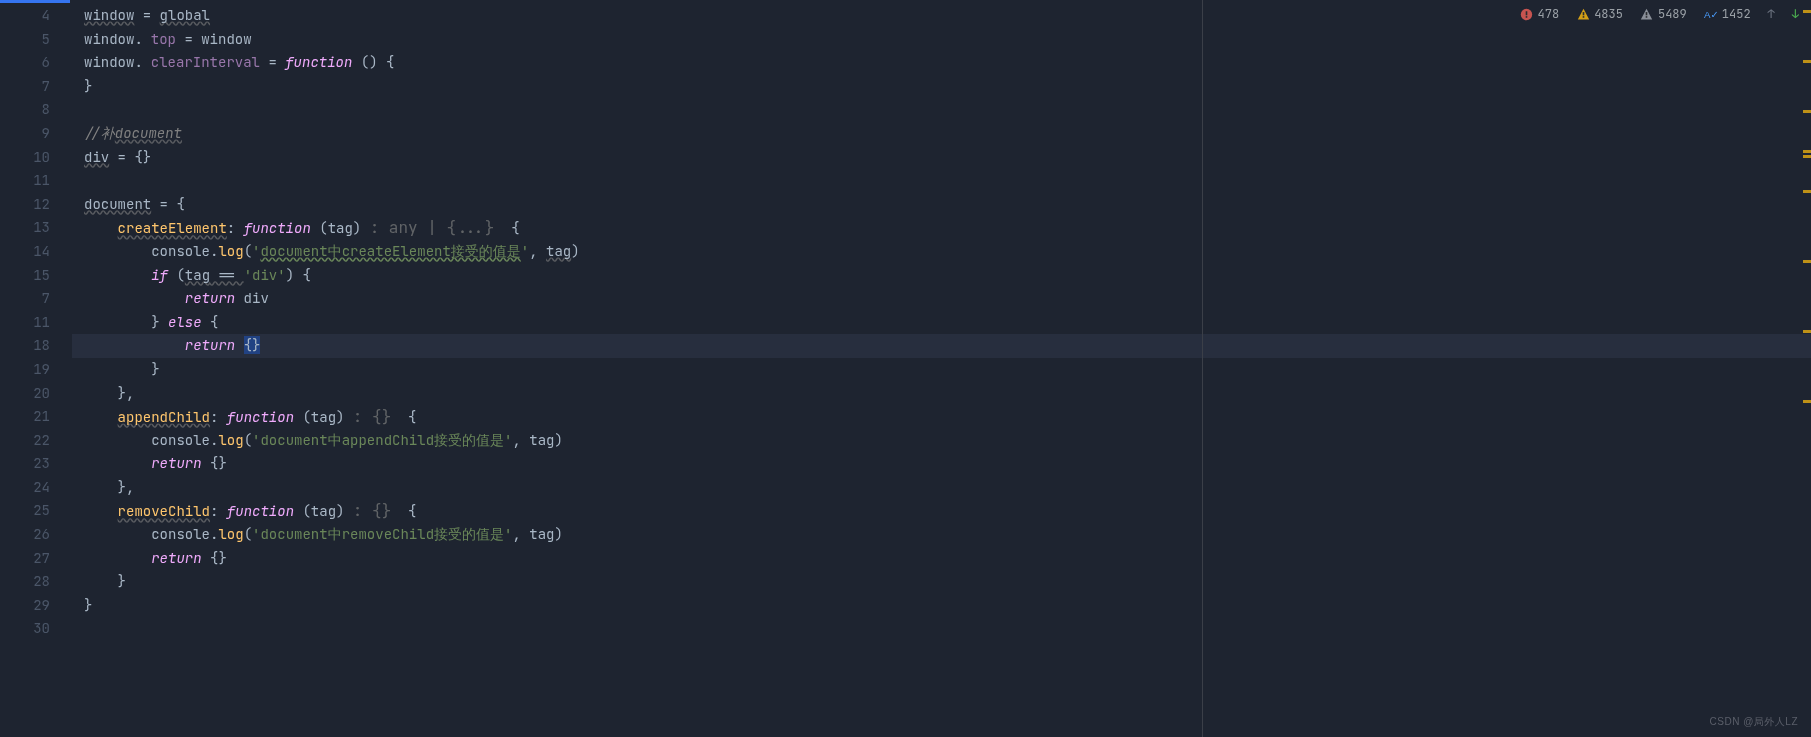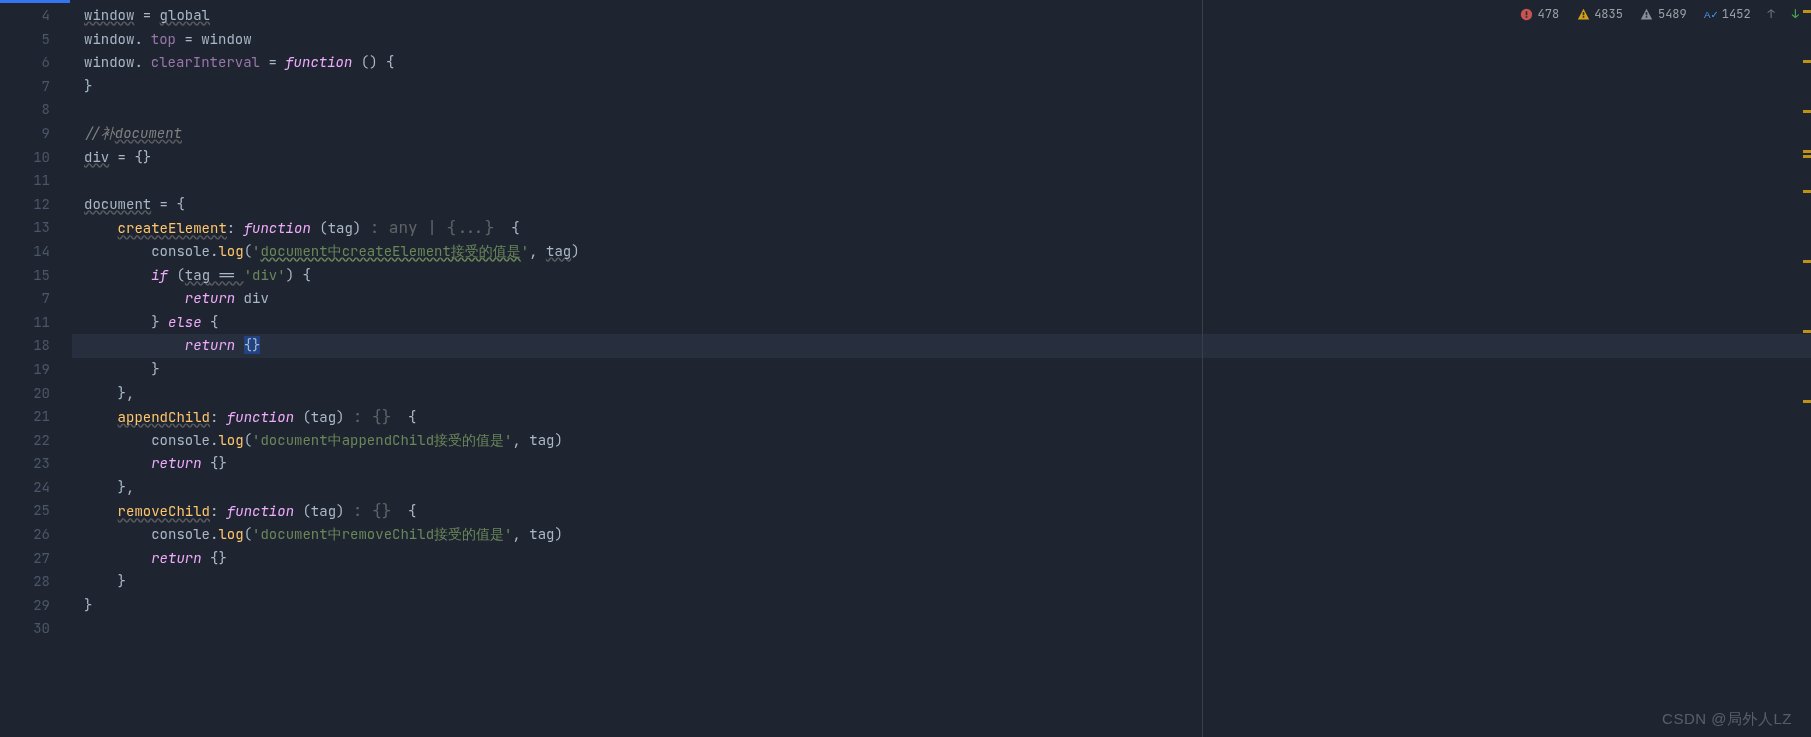--- a/index.html
+++ b/index.html
@@ -50,22 +50,22 @@
   .icon-error { color: #f25f5c; }
   .icon-warn { color: #d4a017; }
   .icon-weak { color: #8a8f98; }
   .icon-info { color: #4a9eff; }
   .arrow { color: #6c7380; font-weight: bold; }
   .arrow.green { color: #4caf50; }
   .minimap-strip { position: absolute; top: 0; right: 0; width: 12px; height: 100%; }
   .mark { position: absolute; right: 0; width: 8px; height: 3px; }
   .mark.warn { background: #be9117; }
   .watermark {
-    position: absolute; bottom: 8px; right: 19px; color: rgba(200,200,210,0.35);
-    font-size: 15px; font-family: sans-serif; letter-spacing: 0.5px;
+    position: absolute; bottom: 8px; right: 13px; color: rgba(200,200,210,0.35);
+    font-size: 10px; font-family: sans-serif; letter-spacing: 0.5px;
   }
 </style>
 </head>
 <body>
 
 <div class="editor">
   <div class="progress-bar"></div>
 
   <div class="status-bar">
     <div class="status-item">

